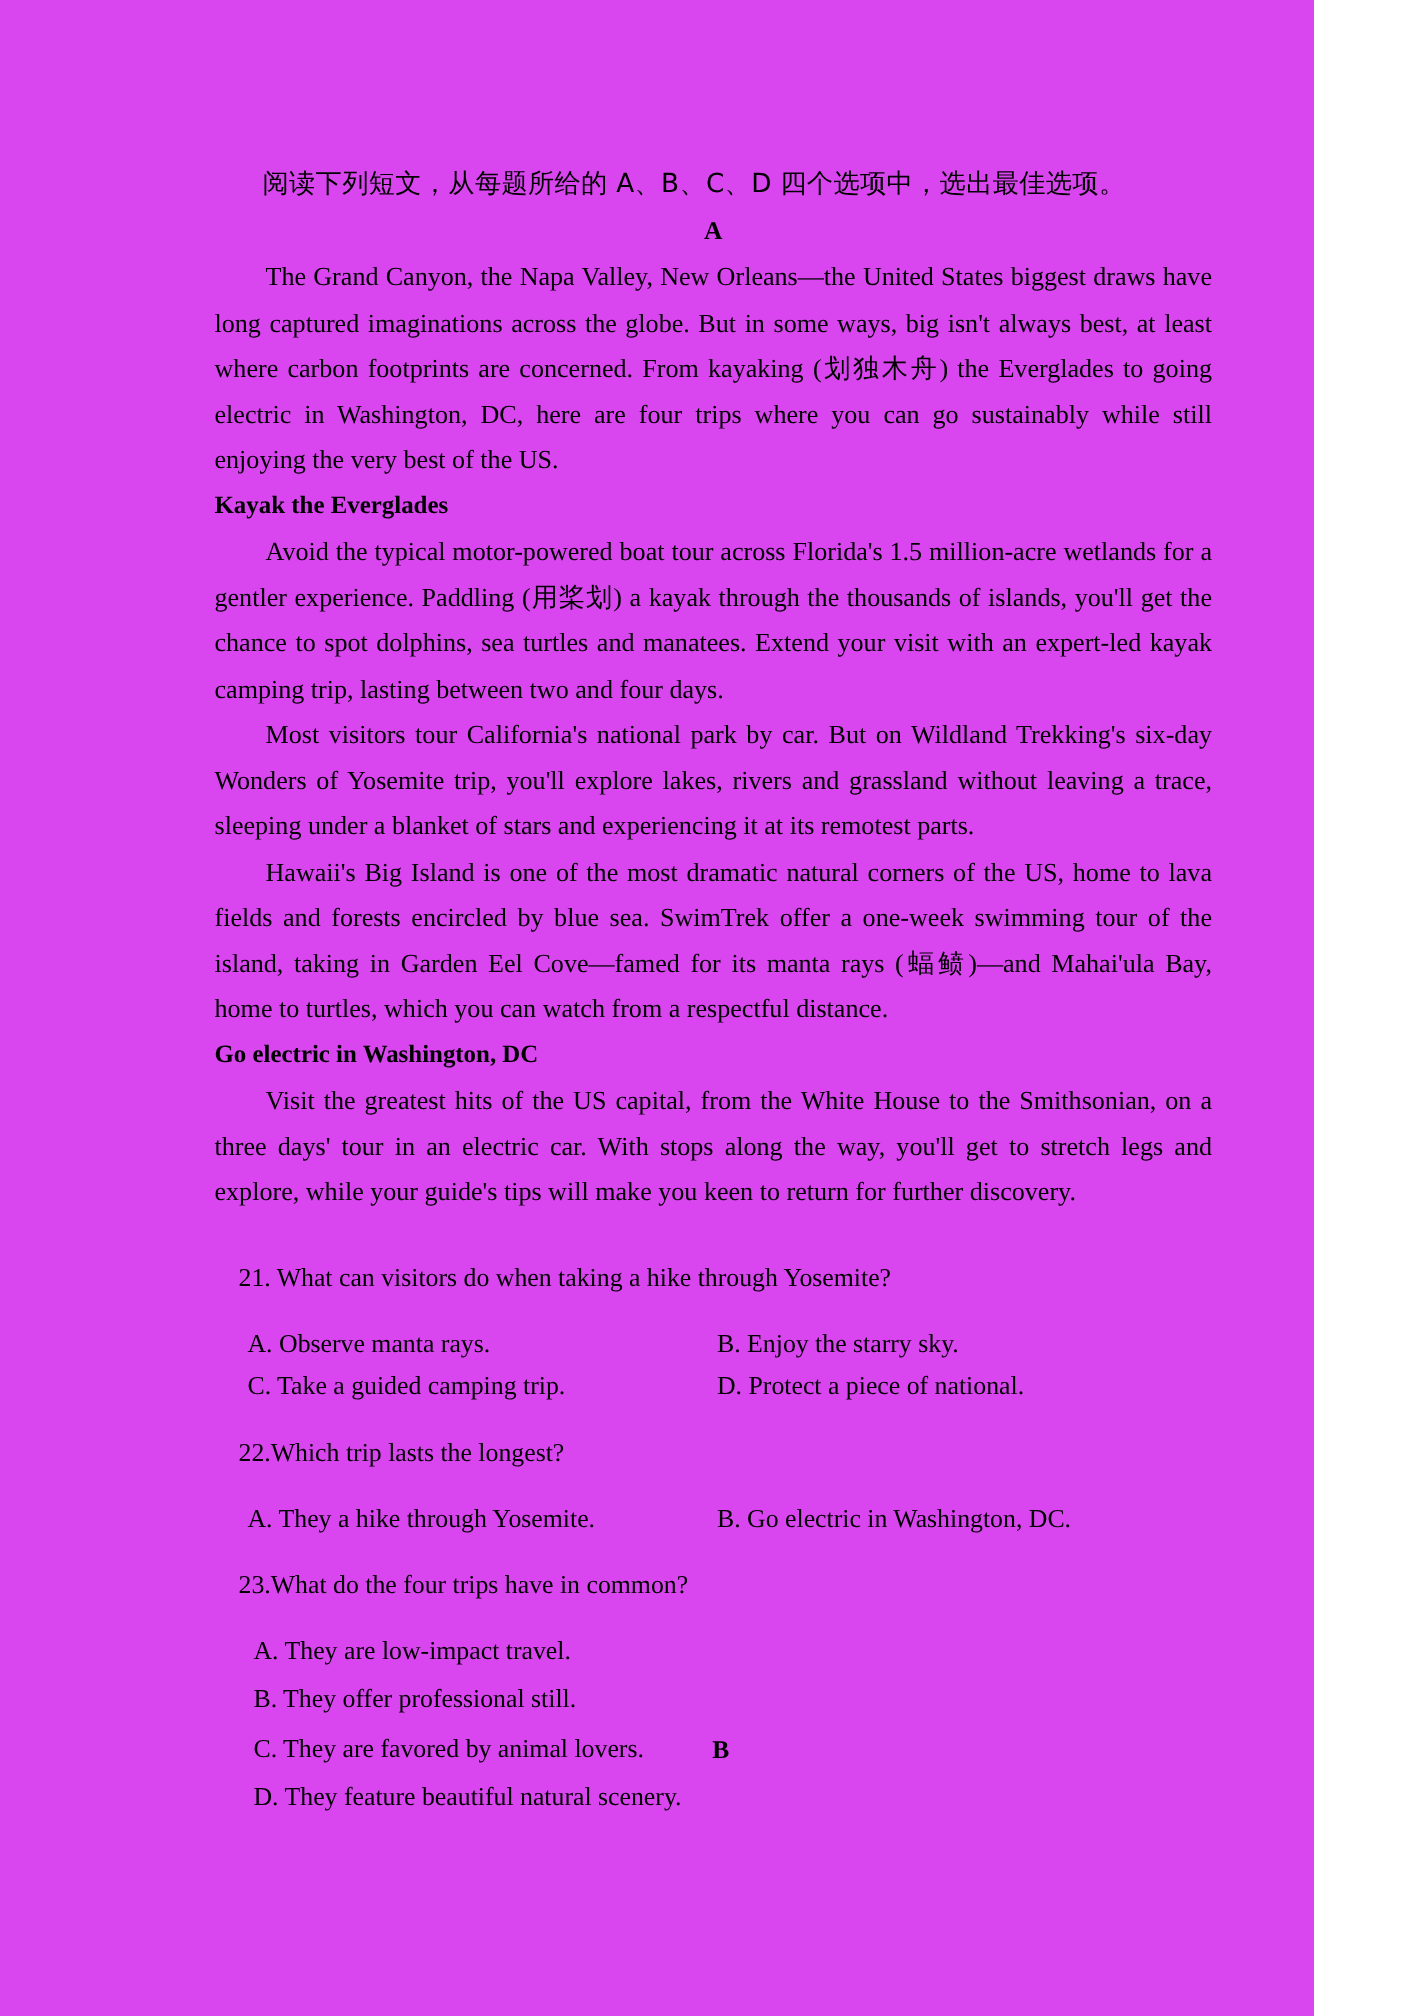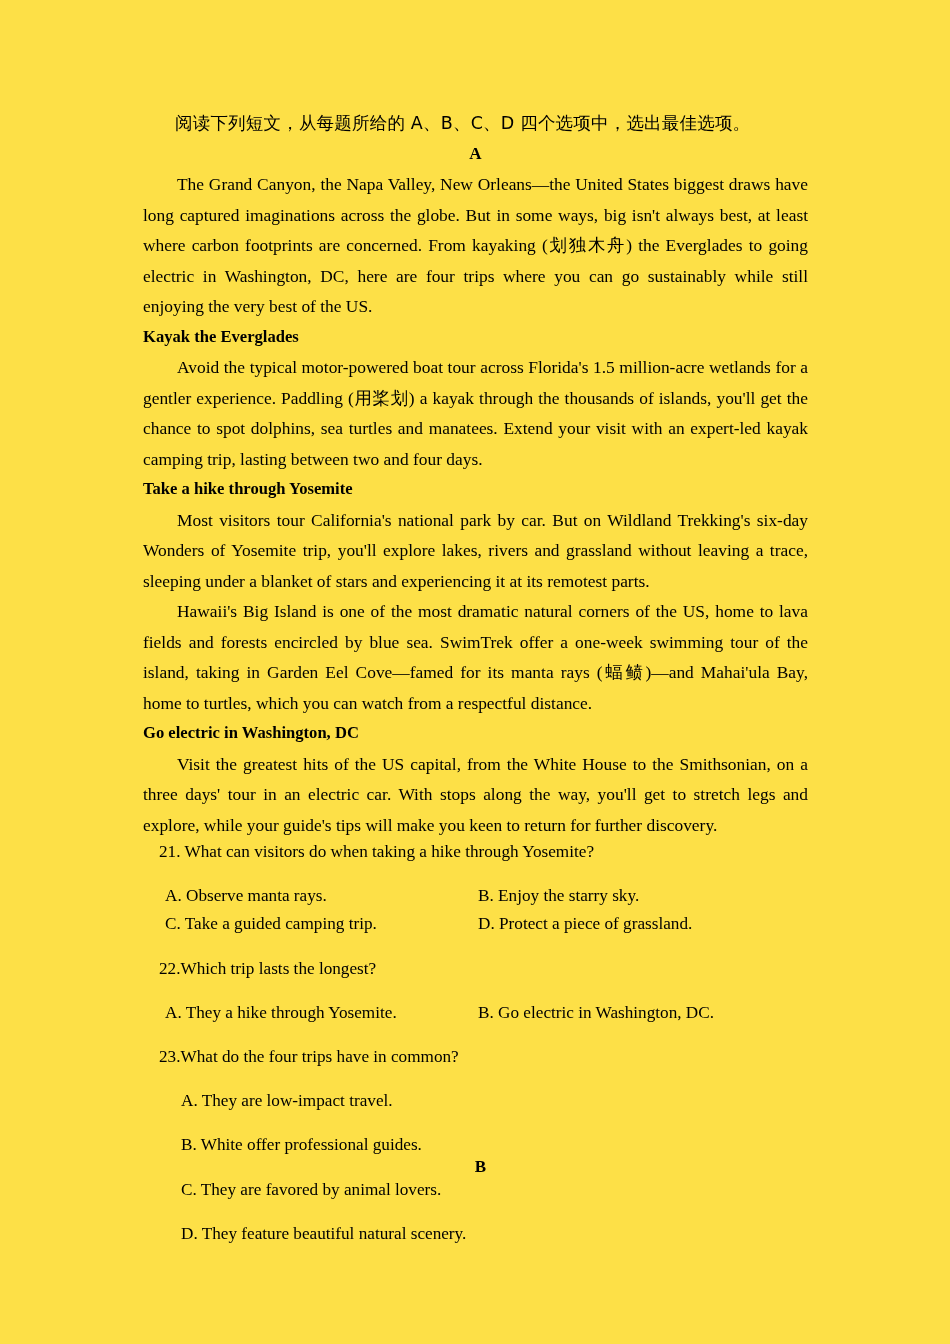--- a/index.html
+++ b/index.html
@@ -9,23 +9,23 @@
   }
   body {
     width: 950px;
     height: 1344px;
     font-family: "Liberation Serif", "DejaVu Serif", serif;
     color: #000000;
     overflow: hidden;
   }
   .page {
     position: relative;
-    width: 950px;
+    width: 876px;
     height: 1344px;
-    background: #fde047;
+    background: #d946ef;
   }
 
   
   .sectionA {
     position: absolute;
     left: 143px;
     top: 108px;
     width: 665px;
   }
   .sectionB {
@@ -99,21 +99,21 @@
     width: 322px;
     padding-left: 22px;
     box-sizing: border-box;
   }
   .opt-col.right {
     width: 330px;
     padding-left: 13px;
     box-sizing: border-box;
   }
   .opt-single {
-    margin: 16px;
+    margin: 4px;
     padding-left: 22px;
     font-size: 17.2px;
     line-height: 28.2px;
   }
   .q-block { margin-bottom: 0px; }
   .q-gap { height: 0px; }
 </style>
 </head>
 <body>
 
@@ -123,59 +123,58 @@
 
     <p class="instruction">阅读下列短文，从每题所给的 A、B、C、D 四个选项中，选出最佳选项。</p>
 
     <p class="section-letter">A</p>
 
     <p class="body">The Grand Canyon, the Napa Valley, New Orleans—the United States biggest draws have long captured imaginations across the globe. But in some ways, big isn't always best, at least where carbon footprints are concerned. From kayaking (划独木舟) the Everglades to going electric in Washington, DC, here are four trips where you can go sustainably while still enjoying the very best of the US.</p>
 
     <h4 class="subhead">Kayak the Everglades</h4>
     <p class="body">Avoid the typical motor-powered boat tour across Florida's 1.5 million-acre wetlands for a gentler experience. Paddling (用桨划) a kayak through the thousands of islands, you'll get the chance to spot dolphins, sea turtles and manatees. Extend your visit with an expert-led kayak camping trip, lasting between two and four days.</p>
 
-    <h4 class="subhead">Take a hike through Yosemite</h4>
     <p class="body">Most visitors tour California's national park by car. But on Wildland Trekking's six-day Wonders of Yosemite trip, you'll explore lakes, rivers and grassland without leaving a trace, sleeping under a blanket of stars and experiencing it at its remotest parts.</p>
 
     <p class="body">Hawaii's Big Island is one of the most dramatic natural corners of the US, home to lava fields and forests encircled by blue sea. SwimTrek offer a one-week swimming tour of the island, taking in Garden Eel Cove—famed for its manta rays (蝠鲼)—and Mahai'ula Bay, home to turtles, which you can watch from a respectful distance.</p>
 
     <h4 class="subhead">Go electric in Washington, DC</h4>
     <p class="body">Visit the greatest hits of the US capital, from the White House to the Smithsonian, on a three days' tour in an electric car. With stops along the way, you'll get to stretch legs and explore, while your guide's tips will make you keen to return for further discovery.</p>
   </div>
 
   <div class="questions">
 
     <div class="q-block">
       <p class="q-stem">21. What can visitors do when taking a hike through Yosemite?</p>
       <div class="opt-row">
         <div class="opt-col left">A. Observe manta rays.</div>
         <div class="opt-col right">B. Enjoy the starry sky.</div>
       </div>
       <div class="opt-row">
         <div class="opt-col left">C. Take a guided camping trip.</div>
-        <div class="opt-col right">D. Protect a piece of grassland.</div>
+        <div class="opt-col right">D. Protect a piece of national.</div>
       </div>
     </div>
 
     <div class="q-gap"></div>
 
     <div class="q-block">
       <p class="q-stem">22.Which trip lasts the longest?</p>
       <div class="opt-row">
         <div class="opt-col left">A. They a hike through Yosemite.</div>
         <div class="opt-col right">B. Go electric in Washington, DC.</div>
       </div>
     </div>
 
     <div class="q-gap"></div>
 
     <div class="q-block">
       <p class="q-stem">23.What do the four trips have in common?</p>
       <p class="opt-single">A. They are low-impact travel.</p>
-      <p class="opt-single">B. White offer professional guides.</p>
+      <p class="opt-single">B. They offer professional still.</p>
       <p class="opt-single">C. They are favored by animal lovers.</p>
       <p class="opt-single">D. They feature beautiful natural scenery.</p>
     </div>
   </div>
 
   <div class="sectionB">
     <p class="section-letter">B</p>
   </div>
 
 </div>

